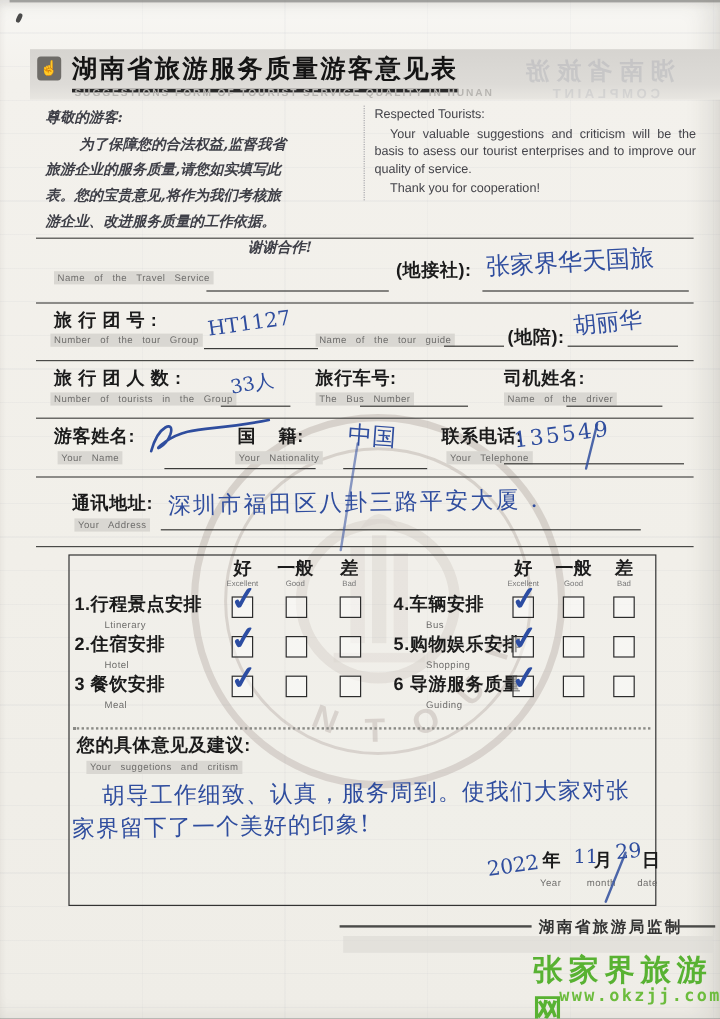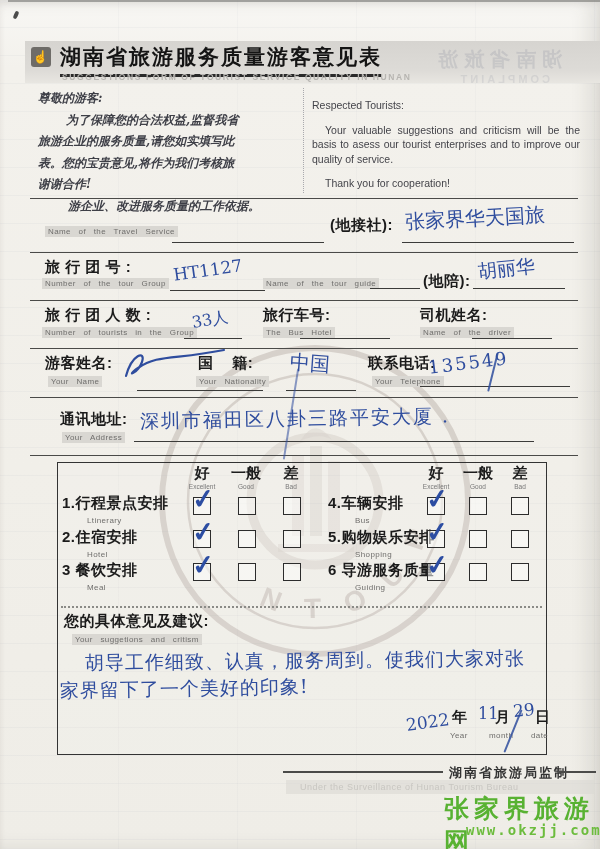--- a/index.html
+++ b/index.html
@@ -25,21 +25,21 @@
   .title-en{position:absolute;left:62px;top:72px;font-size:8.5px;letter-spacing:1.6px;color:#b7b5b1;font-weight:bold;}
   .bleed{position:absolute;color:rgba(100,108,128,.16);font-weight:bold;transform:scaleX(-1);pointer-events:none;}
   
   .intro-zh{position:absolute;left:38px;top:88px;width:252px;font-family:"DejaVu Serif",serif;font-style:italic;
     font-size:12px;line-height:21.5px;color:#3e3f47;font-weight:600;}
   .zh-line{display:block;}
   .zh-line:nth-child(2){text-indent:28px;}
   .zh-line:nth-child(6){text-align:right;padding-right:30px;}
   .intro-en{position:absolute;left:303px;top:88px;width:268px;font-size:10.5px;line-height:14.5px;color:#44444a;
     text-align:justify;border-left:1px dotted #a9a9ad;padding-left:8px;}
-  .intro-en p{margin:10px 0 2px 0;text-indent:13px;}
+  .intro-en p{margin:0 0 2px 0;text-indent:13px;}
   .intro-en p.first{text-indent:0;}
   
   .hr{position:absolute;left:30px;right:22px;height:0;border-top:1.3px solid #4a4a48;}
   .lbl{position:absolute;font-size:15px;font-weight:bold;color:#1b1b1b;letter-spacing:.5px;white-space:pre;}
   .sub{position:absolute;font-size:8px;color:#6f6e6c;background:#d9d7d2;padding:1px 3px;letter-spacing:.4px;word-spacing:5px;white-space:pre;}
   .uline{position:absolute;height:0;border-bottom:1.2px solid #3b3b39;}
   .hw{position:absolute;font-family:"DejaVu Serif",serif;color:#2f4d9e;white-space:pre;}
   .stroke{position:absolute;width:2px;background:#2f4d9e;opacity:.85;border-radius:2px;}
   
   .rbox{position:absolute;left:57px;top:462px;width:488px;height:291px;border:1.6px solid #333;background:rgba(255,255,255,.06);}
@@ -86,22 +86,22 @@
   <div class="title">湖南省旅游服务质量游客意见表</div>
   <div class="title-en">SUGGESTIONS FORM OF TOURIST SERVICE QUALITY IN HUNAN</div>
   <div class="bleed" style="left:372px;top:46px;font-size:20px;letter-spacing:6px;width:190px;">湖南省旅游</div>
   <div class="bleed" style="left:380px;top:73px;font-size:11px;letter-spacing:3px;width:170px;color:rgba(100,108,128,.13);">COMPLAINT</div>
 
   <div class="intro-zh">
     <span class="zh-line">尊敬的游客:</span>
     <span class="zh-line">为了保障您的合法权益,监督我省</span>
     <span class="zh-line">旅游企业的服务质量,请您如实填写此</span>
     <span class="zh-line">表。您的宝贵意见,将作为我们考核旅</span>
+    <span class="zh-line">游企业、改进服务质量的工作依据。</span>
     <span class="zh-line">谢谢合作!</span>
-    <span class="zh-line">游企业、改进服务质量的工作依据。</span>
   </div>
   <div class="intro-en">
     <p class="first">Respected Tourists:</p>
     <p>Your valuable suggestions and criticism will be the basis to asess our tourist enterprises and to improve our quality of service.</p>
     <p>Thank you for cooperation!</p>
   </div>
 
   <div class="hr" style="top:198px"></div>
   <div class="hr" style="top:252px"></div>
   <div class="hr" style="top:300px"></div>
@@ -123,21 +123,21 @@
   <div class="uline" style="left:370px;top:288px;width:50px"></div>
   <div class="lbl" style="left:423px;top:272px">(地陪):</div>
   <div class="hw" style="left:478px;top:256px;font-size:19px;transform:rotate(-6deg)">胡丽华</div>
   <div class="uline" style="left:473px;top:288px;width:92px"></div>
 
   <div class="lbl" style="left:45px;top:306px">旅 行 团 人 数 :</div>
   <div class="sub" style="left:42px;top:327px">Number of tourists in the Group</div>
   <div class="hw" style="left:192px;top:310px;font-size:16px;transform:rotate(-10deg)">33人</div>
   <div class="uline" style="left:184px;top:338px;width:58px"></div>
   <div class="lbl" style="left:263px;top:306px">旅行车号:</div>
-  <div class="sub" style="left:263px;top:327px">The Bus Hotel</div>
+  <div class="sub" style="left:263px;top:327px">The Bus Number</div>
   <div class="uline" style="left:300px;top:338px;width:90px"></div>
   <div class="lbl" style="left:420px;top:306px">司机姓名:</div>
   <div class="sub" style="left:420px;top:327px">Name of the driver</div>
   <div class="uline" style="left:472px;top:338px;width:80px"></div>
 
   <div class="lbl" style="left:45px;top:354px">游客姓名:</div>
   <div class="sub" style="left:48px;top:376px">Your Name</div>
   <svg width="120" height="42" style="position:absolute;left:112px;top:346px;">
     <path d="M14 30 C 20 8, 34 4, 30 16 C 26 27, 12 32, 26 22 C 46 8, 62 14, 112 4" fill="none" stroke="#2f4d9e" stroke-width="2.2" stroke-linecap="round"></path>
   </svg>
@@ -240,16 +240,15 @@
   <div class="lbl" style="left:535px;top:708px">日</div>
   <div class="sub" style="left:447px;top:730px;background:none">Year</div>
   <div class="sub" style="left:486px;top:730px;background:none">month</div>
   <div class="sub" style="left:528px;top:730px;background:none">date</div>
   <div class="stroke" style="left:512px;top:708px;height:46px;transform:rotate(22deg)"></div>
 
   <div class="fline" style="left:283px;top:771px;width:160px"></div>
   <div class="sup" style="left:449px;top:764px">湖南省旅游局监制</div>
   <div class="fline" style="left:558px;top:771px;width:38px"></div>
   <div class="supen-bg"></div>
-  <div class="supen" style="left:300px;top:782px">Under the Surveillance of Hunan Tourism Bureau</div>
   <div class="site" style="left:444px;top:792px">张家界旅游网</div>
   <div class="url" style="left:466px;top:822px">www.okzjj.com</div>
 </div>
 
 </body></html>

